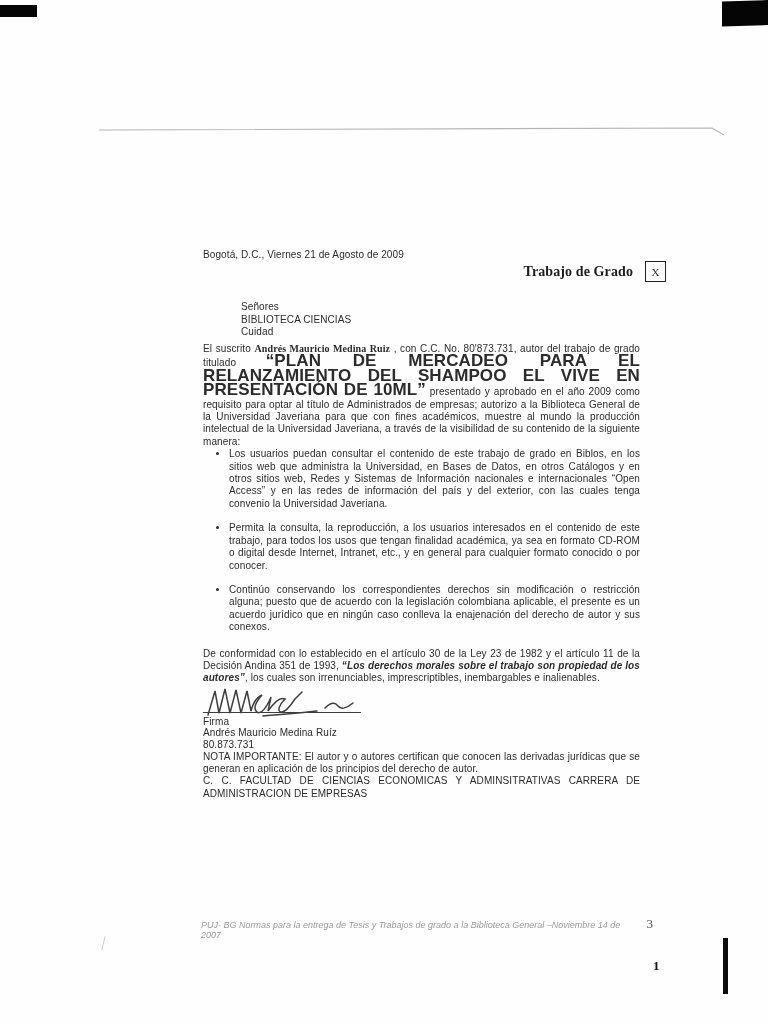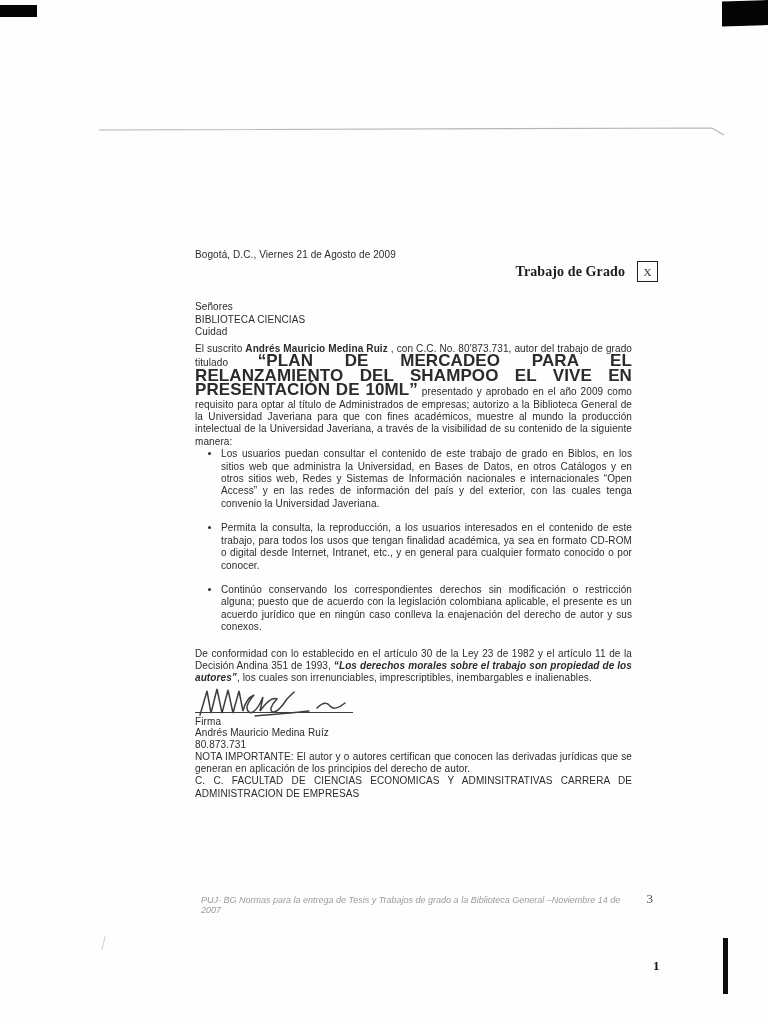--- a/index.html
+++ b/index.html
@@ -10,55 +10,55 @@
     color:#2b2b2b;
   }
   
   .artifact-tl { position:absolute; left:0; top:5px; width:37px; height:12px; background:#050505; }
   .artifact-tr { position:absolute; right:0; top:0; width:46px; height:25px; background:#050505; transform:skewY(-2deg); transform-origin:right top; }
   .scan-line { position:absolute; left:99px; top:126px; }
   .bar-right { position:absolute; left:723px; top:938px; width:5px; height:56px; background:#0d0d0d; }
   .smudge { position:absolute; left:103px; top:936px; width:1px; height:14px; background:#cfcfcf; transform:rotate(14deg); }
 
   
-  .content { position:absolute; left:195px; top:249px; width:437px; font-size:10px; line-height:12.4px; letter-spacing:0.1px; }
+  .content { position:absolute; left:203px; top:249px; width:437px; font-size:10px; line-height:12.4px; letter-spacing:0.1px; }
   .content p { margin:0; }
   .date { margin-bottom:28px; }
 
   .grade-row { display:flex; justify-content:flex-end; align-items:center; gap:12px; margin:0 -26px 19px 0; }
   .grade-label { font-family:"Liberation Serif","DejaVu Serif",serif; font-weight:bold; font-size:14px; color:#1c1c1c; }
   .grade-box { width:19px; height:19px; border:1.5px solid #222; background:#fdfdfd;
     display:flex; align-items:center; justify-content:center;
     font-family:"Liberation Serif","DejaVu Serif",serif; font-size:11px; color:#333; }
 
   .recipient { margin-bottom:5px; }
-  .recipient p { line-height:12.2px; }
+  .recipient p { line-height:12.2px;margin-left:38px; }
   .salutation { margin-bottom:7px; }
 
   .para { text-align:justify; }
   .intro { margin-bottom:10px; }
-  .intro .name { font-weight:bold; }
+  .intro .name { font-weight:bold;font-family:Liberation Serif, serif; }
   .intro .title { font-weight:bold; font-size:17px; line-height:12.4px; }
 
   ul.bullets { margin:0 0 14px 0; padding-left:26px; }
   ul.bullets li { margin-bottom:12px; text-align:justify; }
   ul.bullets li:last-child { margin-bottom:0; }
 
   .legal { margin-bottom:6px; }
   .legal .quote { font-weight:bold; font-style:italic; }
 
   .signature { margin-top:0; }
   .sig-svg { display:block; margin:0 0 -7px 2px; }
   .sig-line { width:158px; border-bottom:1.3px solid #3c3c3c; margin-bottom:3px; }
   .signature p { line-height:11.6px; }
 
   .nota { margin-top:26px; }
   .cc { margin-top:17px; }
 
-  .footer { position:absolute; left:201px; top:891px; width:452px;
+  .footer { position:absolute; left:201px; top:916px; width:452px;
     font-size:9px; font-style:italic; color:#9b9b9b;
     display:flex; align-items:baseline; gap:14px; }
   .footer-page { font-family:"Liberation Serif","DejaVu Serif",serif; font-style:normal; font-size:13px; color:#4a4a4a; }
 
   .corner-num { position:absolute; left:653px; top:958px;
     font-family:"Liberation Serif","DejaVu Serif",serif; font-weight:bold; font-size:13px; color:#141414; }
 </style>
 </head>
 <body>
 

